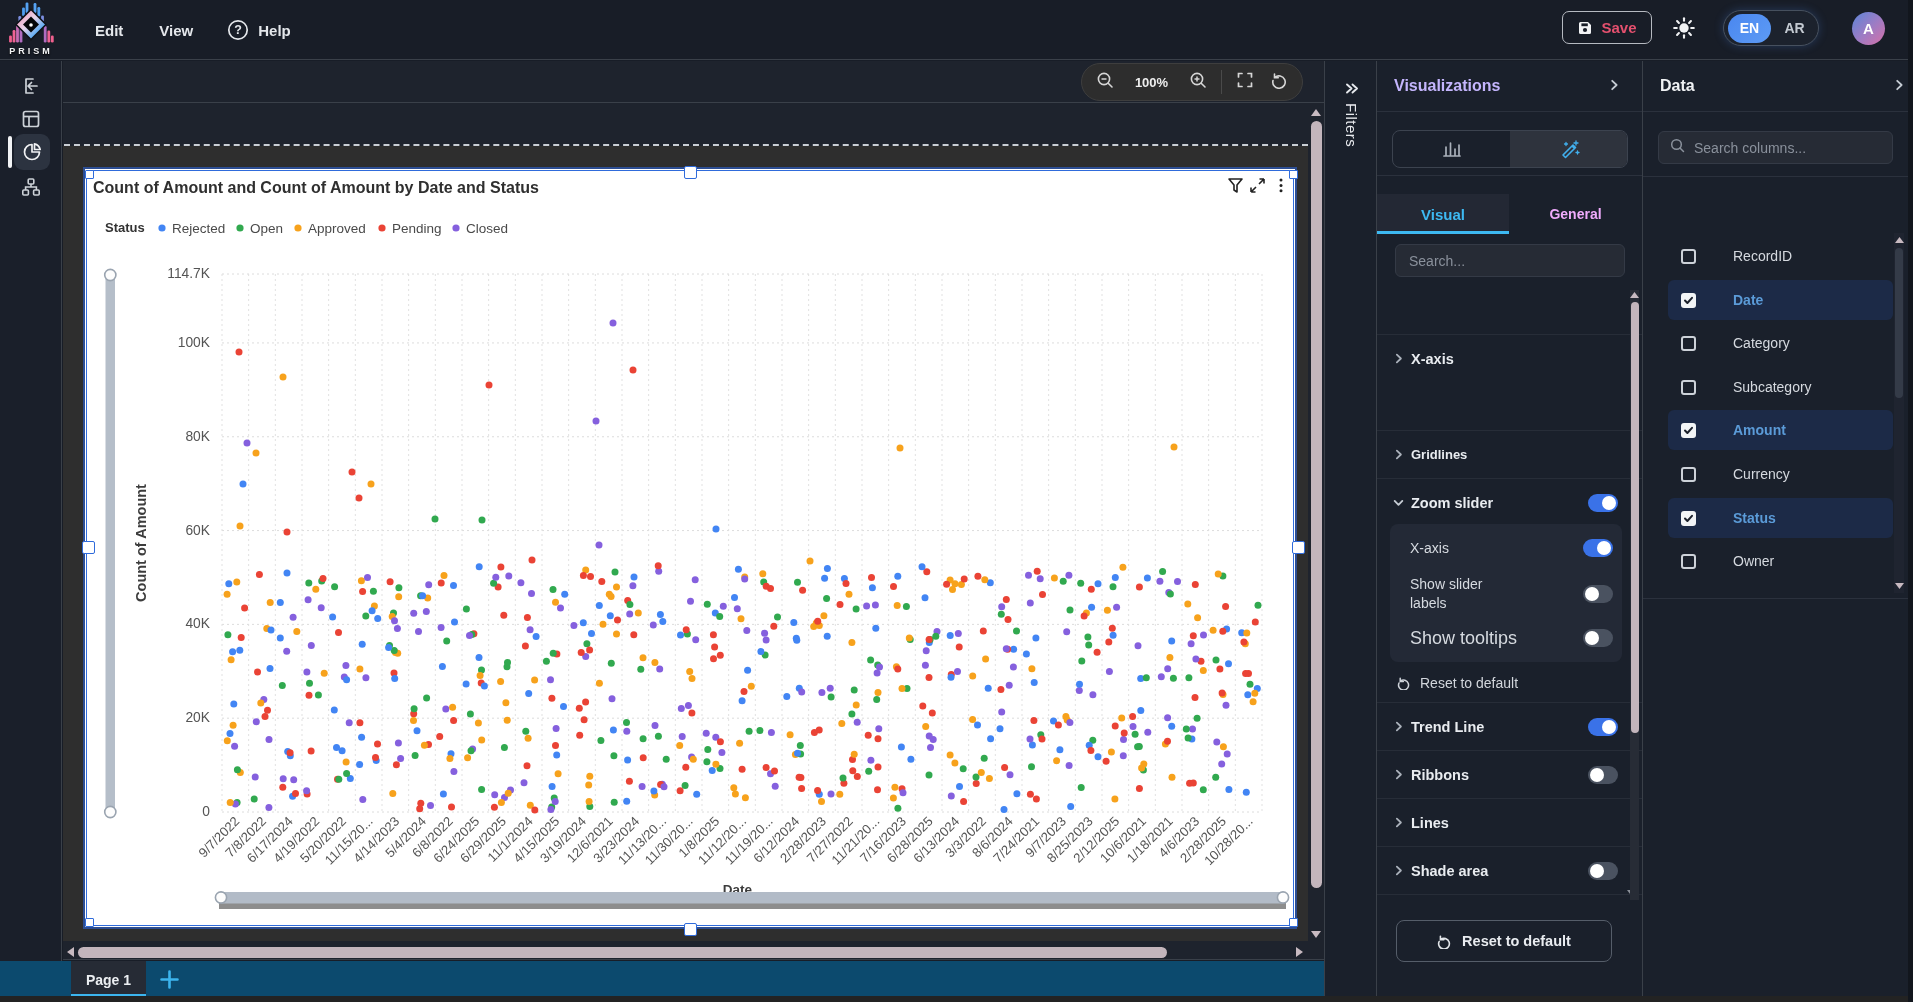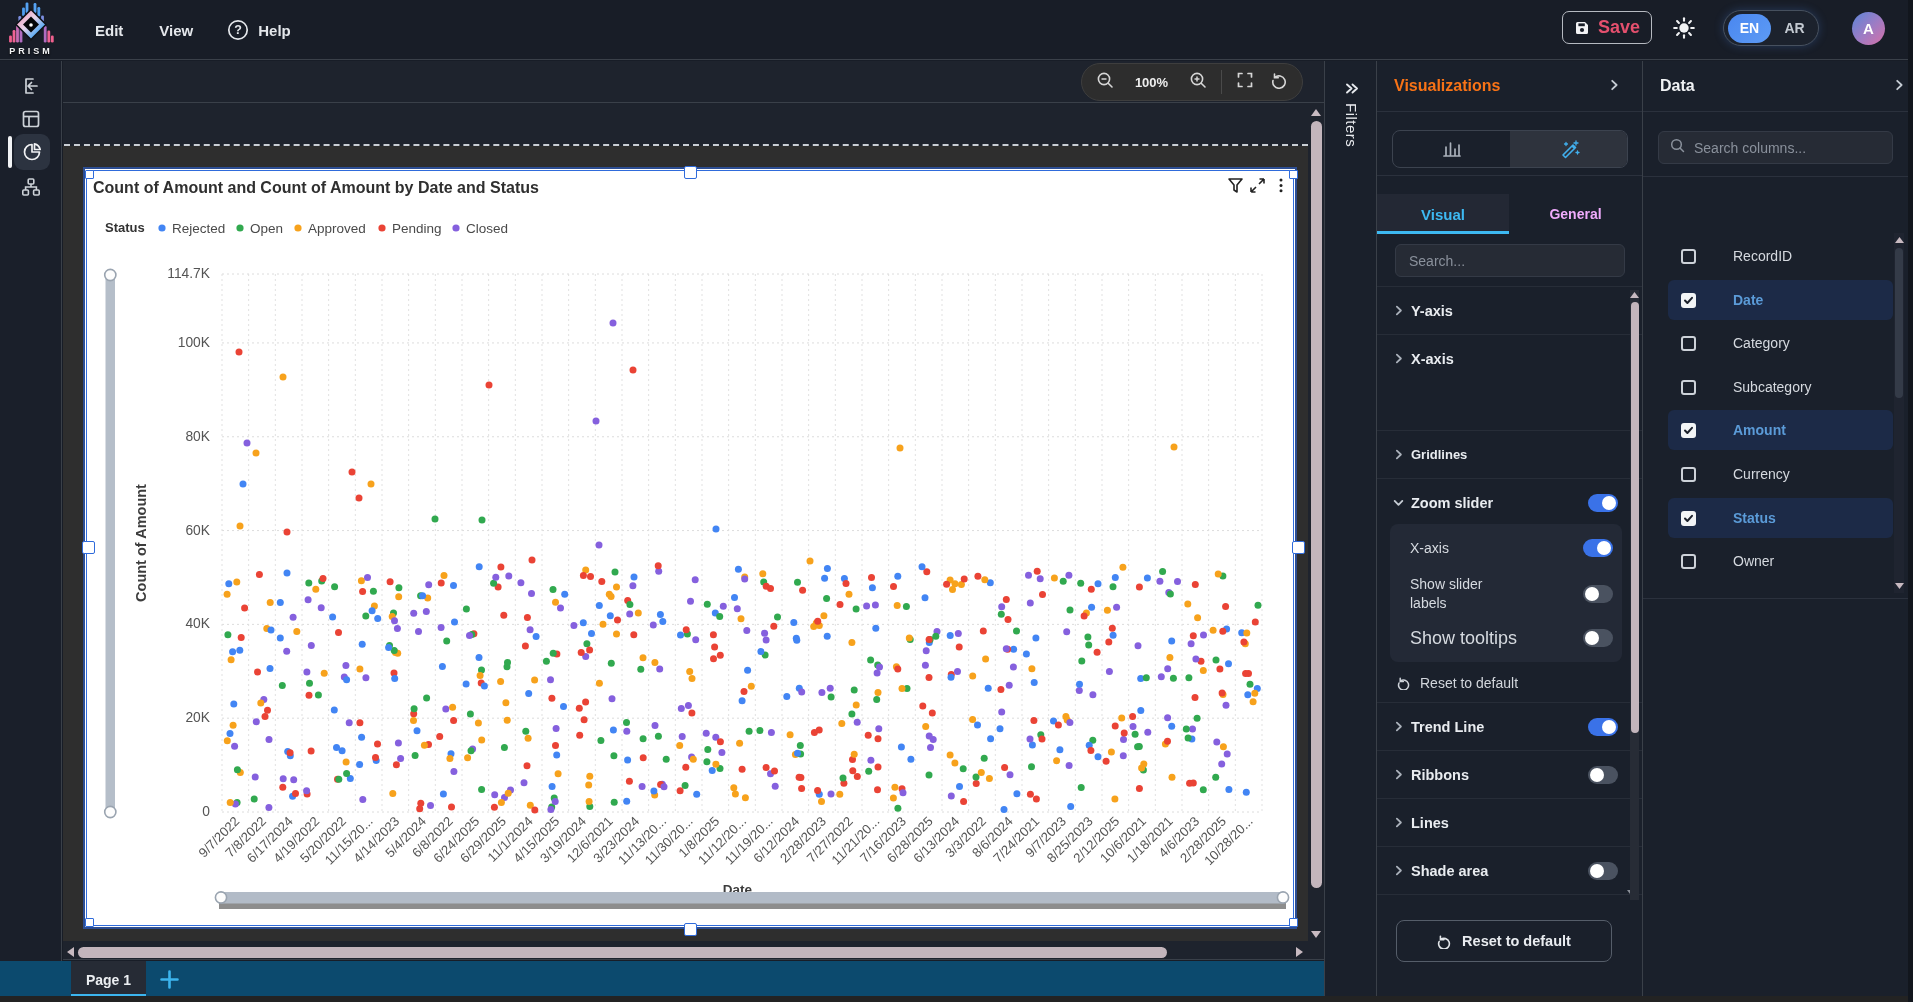--- a/index.html
+++ b/index.html
@@ -38,21 +38,21 @@
           </svg>
           <div>Help</div>
         </div>
       </div>
       <div class="abs row" style="left:1562px;top:11px;width:90px;height:33px;border:1px solid #b6bac1;border-radius:7px;justify-content:center;gap:8px">
         <svg width="16" height="16" viewBox="0 0 16 16" style="" fill="none">
           <path d="M2 3.5 a1.5 1.5 0 0 1 1.5-1.5 H11 L14 5 V12.5 a1.5 1.5 0 0 1-1.5 1.5 H3.5 a1.5 1.5 0 0 1-1.5-1.5 Z" fill="#f2f3f5"></path>
           <rect x="4.4" y="3.4" width="6.4" height="2.8" fill="#181d27"></rect>
           <circle cx="8" cy="10" r="2.1" fill="#181d27"></circle>
         </svg>
-        <span style="color:#e4506e;font-size:18px;font-weight:bold">Save</span>
+        <span style="color:#e4506e;font-size:15px;font-weight:bold">Save</span>
       </div>
       <div class="abs" style="left:1673px;top:16.5px"><svg width="22" height="22" viewBox="0 0 22 22" style="" fill="none">
           <circle cx="11" cy="11" r="4.7" fill="#f0f1f3"></circle>
           <line x1="11" y1="3.8" x2="11" y2="1.2" stroke="#f0f1f3" stroke-width="2.1" stroke-linecap="round" transform="rotate(0 11 11)"></line>
           <line x1="11" y1="3.8" x2="11" y2="1.2" stroke="#f0f1f3" stroke-width="2.1" stroke-linecap="round" transform="rotate(45 11 11)"></line>
           <line x1="11" y1="3.8" x2="11" y2="1.2" stroke="#f0f1f3" stroke-width="2.1" stroke-linecap="round" transform="rotate(90 11 11)"></line>
           <line x1="11" y1="3.8" x2="11" y2="1.2" stroke="#f0f1f3" stroke-width="2.1" stroke-linecap="round" transform="rotate(135 11 11)"></line>
           <line x1="11" y1="3.8" x2="11" y2="1.2" stroke="#f0f1f3" stroke-width="2.1" stroke-linecap="round" transform="rotate(180 11 11)"></line>
           <line x1="11" y1="3.8" x2="11" y2="1.2" stroke="#f0f1f3" stroke-width="2.1" stroke-linecap="round" transform="rotate(225 11 11)"></line>
           <line x1="11" y1="3.8" x2="11" y2="1.2" stroke="#f0f1f3" stroke-width="2.1" stroke-linecap="round" transform="rotate(270 11 11)"></line>
@@ -951,21 +951,21 @@
         </svg></div>
     </div>
     <div class="abs" style="left:1324px;top:61px;width:53px;height:941px;background:#1a202b;border-left:1px solid #3a4049;border-right:1px solid #3a4049">
       <svg width="14" height="13" viewBox="0 0 14 13" style="position:absolute;left:20px;top:21px" fill="none">
         <path d="M2 2.5 L6.5 6.5 L2 10.5 M7.5 2.5 L12 6.5 L7.5 10.5" stroke="#e6e9ed" stroke-width="1.9" stroke-linecap="round" stroke-linejoin="round"></path>
       </svg>
       <div class="abs" style="left:0;top:42px;width:53px;text-align:center"><span style="writing-mode:vertical-rl;color:#e8eaee;font-size:15px;font-weight:500;letter-spacing:.5px">Filters</span></div>
     </div>
     <div class="abs" style="left:1377px;top:61px;width:265px;height:941px;background:#1a202b">
       <div class="abs row" style="left:0;top:0;width:265px;height:51px;border-bottom:1px solid #2b313d">
-        <div style="margin-left:17px;color:#f97316;font-size:16px;font-weight:bold">Visualizations</div>
+        <div style="margin-left:17px;color:#c4b5fd;font-size:16px;font-weight:bold">Visualizations</div>
         <div style="margin-left:auto;margin-right:22px"><svg width="12" height="12" viewBox="0 0 12 12" style="" fill="none">
             <path d="M4.199999999999999 1.7999999999999998 L8.64 6.0 L4.199999999999999 10.2" stroke="#c6ccd4" stroke-width="1.8" stroke-linecap="round" stroke-linejoin="round"></path>
           </svg></div>
       </div>
       <div class="abs row" style="left:15px;top:69px;width:236px;height:38px;border:1px solid #3c434f;border-radius:8px;overflow:hidden">
         <div class="row" style="width:50%;height:100%;justify-content:center">
           <svg width="22" height="20" viewBox="0 0 22 20" style="" fill="none">
             <path d="M3 17 H19 M5 17 V8 M9.5 17 V4 M14 17 V10 M18 17 V6" stroke="#a9b0ba" stroke-width="1.7" stroke-linecap="round"></path>
           </svg>
         </div>
@@ -977,26 +977,20 @@
         </div>
       </div>
       <div class="abs" style="left:0;top:114px;width:265px;height:1px;background:#2b313d"></div>
       <div class="abs" style="left:0;top:133px;width:265px;height:40px">
         <div class="abs" style="left:0;top:0;width:132px;height:40px;background:#232834;color:#3db9f2;font-size:15px;font-weight:bold;display:flex;align-items:center;justify-content:center">Visual</div>
         <div class="abs" style="left:0;top:37px;width:132px;height:3px;background:#3db9f2"></div>
         <div class="abs" style="left:132px;top:0;width:133px;height:40px;color:#f0abfc;font-size:14px;font-weight:bold;display:flex;align-items:center;justify-content:center">General</div>
       </div>
       <div class="abs row" style="left:18px;top:183px;width:230px;height:33px;background:#262b35;border:1px solid #343a46;border-radius:6px">
         <span style="margin-left:13px;color:#8a919c;font-size:14px">Search...</span>
-      </div>
-      <div class="abs row" style="left:0;top:225px;width:265px;height:48px;border-top:1px solid #272d38">
-        <div style="margin-left:16px;width:15px"><svg width="11" height="11" viewBox="0 0 11 11" style="" fill="none">
-            <path d="M3.8499999999999996 1.65 L7.92 5.5 L3.8499999999999996 9.35" stroke="#aab1bb" stroke-width="1.8" stroke-linecap="round" stroke-linejoin="round"></path>
-          </svg></div>
-        <div style="margin-left:3px;color:#e9ecf0;font-size:14.5px;font-weight:bold">Y-axis</div>
       </div>
       <div class="abs row" style="left:0;top:273px;width:265px;height:48px;border-top:1px solid #272d38">
         <div style="margin-left:16px;width:15px"><svg width="11" height="11" viewBox="0 0 11 11" style="" fill="none">
             <path d="M3.8499999999999996 1.65 L7.92 5.5 L3.8499999999999996 9.35" stroke="#aab1bb" stroke-width="1.8" stroke-linecap="round" stroke-linejoin="round"></path>
           </svg></div>
         <div style="margin-left:3px;color:#e9ecf0;font-size:14.5px;font-weight:bold">X-axis</div>
       </div>
       <div class="abs row" style="left:0;top:369px;width:265px;height:48px;border-top:1px solid #272d38">
         <div style="margin-left:16px;width:15px"><svg width="11" height="11" viewBox="0 0 11 11" style="" fill="none">
             <path d="M3.8499999999999996 1.65 L7.92 5.5 L3.8499999999999996 9.35" stroke="#aab1bb" stroke-width="1.8" stroke-linecap="round" stroke-linejoin="round"></path>

